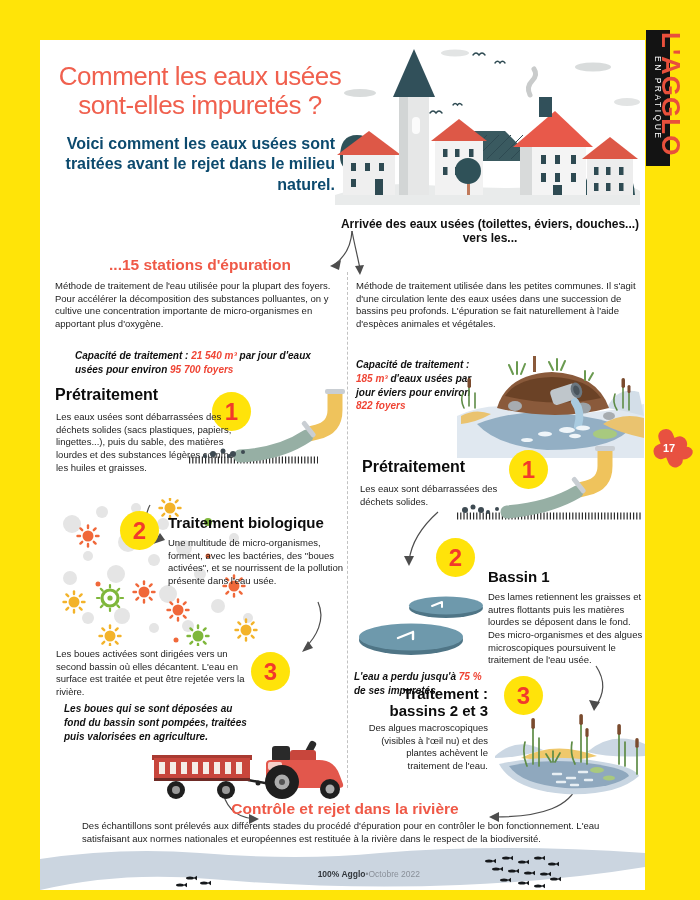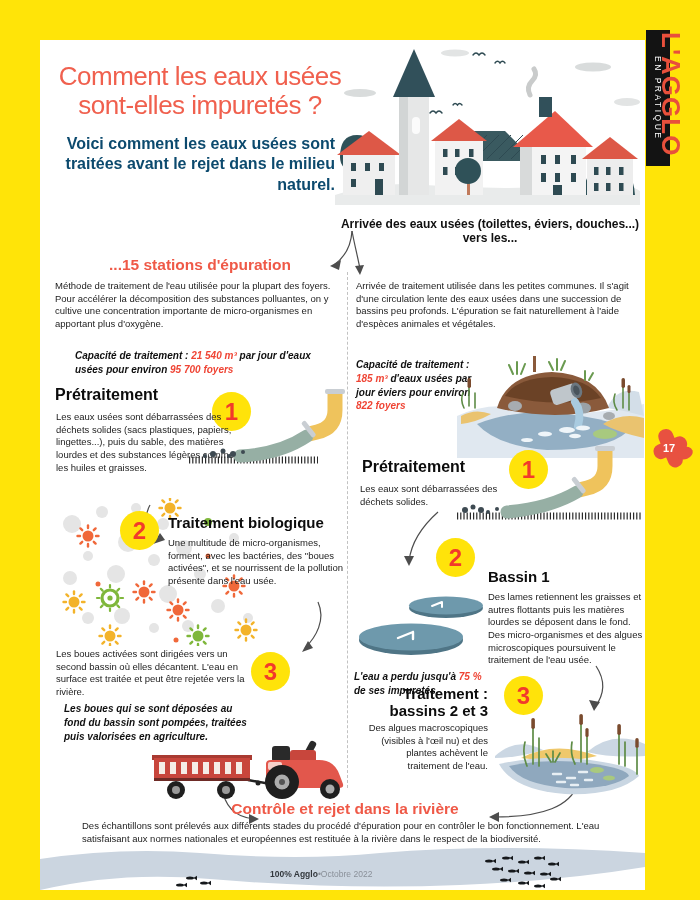--- a/index.html
+++ b/index.html
@@ -20,21 +20,21 @@
   .tab{left:646px;top:30px;width:24px;height:136px;background:#131313;display:flex;
        align-items:center;justify-content:center;}
   .tabtext{writing-mode:vertical-rl;color:#ffffff;font-size:8.5px;letter-spacing:2.5px;}
   .agglo{left:658px;top:32px;height:140px;writing-mode:vertical-rl;font-weight:bold;font-size:26px;
          color:#E8503C;letter-spacing:1px;line-height:1;}
   .divider{left:347px;top:272px;height:516px;width:0;border-left:1px dashed #c2c2c2;}
   .c{}
   .r{text-align:right;}
   .l{text-align:left;}
   .ctrlhead{color:#EF5947;font-weight:bold;font-size:15.5px;text-align:center;}
-  .foot{font-size:8.5px;text-align:left;}
+  .foot{font-size:8.5px;text-align:right;}
   .foot .b{font-weight:bold;color:#33383d;}
   .foot .d{color:#8a9099;}
   .badge-num{color:#ffffff;font-weight:bold;font-size:11px;}
 </style>
 </head>
 <body>
 
 <div id="canvas">
 
   <div class="abs panel"></div>
@@ -295,21 +295,21 @@
     <rect x="142" y="12" width="26" height="14" rx="3" fill="#C8463C"></rect>
     <path d="M118 40 L118 26 q0 -4 5 -4 h48 q16 0 21 16 l3 8 q1 4 -4 4 h-73 z" fill="#E2574C"></path>
     <rect x="120" y="24" width="14" height="8" rx="2" fill="#F6D1CB"></rect>
     <circle cx="134" cy="44" r="17" fill="#1F1F1F"></circle>
     <circle cx="134" cy="44" r="7.5" fill="#ADADAD"></circle>
       <circle cx="134" cy="44" r="3" fill="#555"></circle>
     <circle cx="182" cy="51" r="10" fill="#1F1F1F"></circle>
     <circle cx="182" cy="51" r="4.5" fill="#ADADAD"></circle>
   </svg>
 
-  <div class="abs body-t c" style="left:356px;top:280px;width:290px">Arrivée de traitement utilisée dans les petites communes. Il s'agit d'une circulation lente des eaux usées dans une succession de bassins peu profonds. L'épuration se fait naturellement à l'aide d'espèces animales et végétales.</div>
+  <div class="abs body-t c" style="left:356px;top:280px;width:290px">Méthode de traitement utilisée dans les petites communes. Il s'agit d'une circulation lente des eaux usées dans une succession de bassins peu profonds. L'épuration se fait naturellement à l'aide d'espèces animales et végétales.</div>
   <div class="abs bi c" style="left:356px;top:358px;width:128px">
     <span>Capacité de traitement : </span><span class="red">185 m³</span><span> d'eaux usées par jour éviers pour environ </span><span class="red">822 foyers</span>
   </div>
 
   <svg class="abs" style="left:456px;top:346px" width="189" height="112" viewBox="0 0 187 112">
     <path d="M0 70 Q30 56 60 62 Q120 74 187 58 L187 112 H0 z" fill="#E0E8F0"></path>
     <path d="M150 62 Q160 40 182 46 L187 70 Q165 64 150 62 z" fill="#D3DEE8"></path>
     <path d="M20 78 Q60 62 110 68 Q160 74 170 86 Q150 104 90 104 Q40 100 20 78 z" fill="#93AFC4"></path>
     <path d="M40 62 Q50 28 95 26 Q140 28 152 62 Q100 76 40 62 z" fill="#8A5A3B"></path>
     <path d="M48 50 Q60 32 95 31 Q130 32 144 52 Q100 62 48 50 z" fill="#6B4226"></path>

